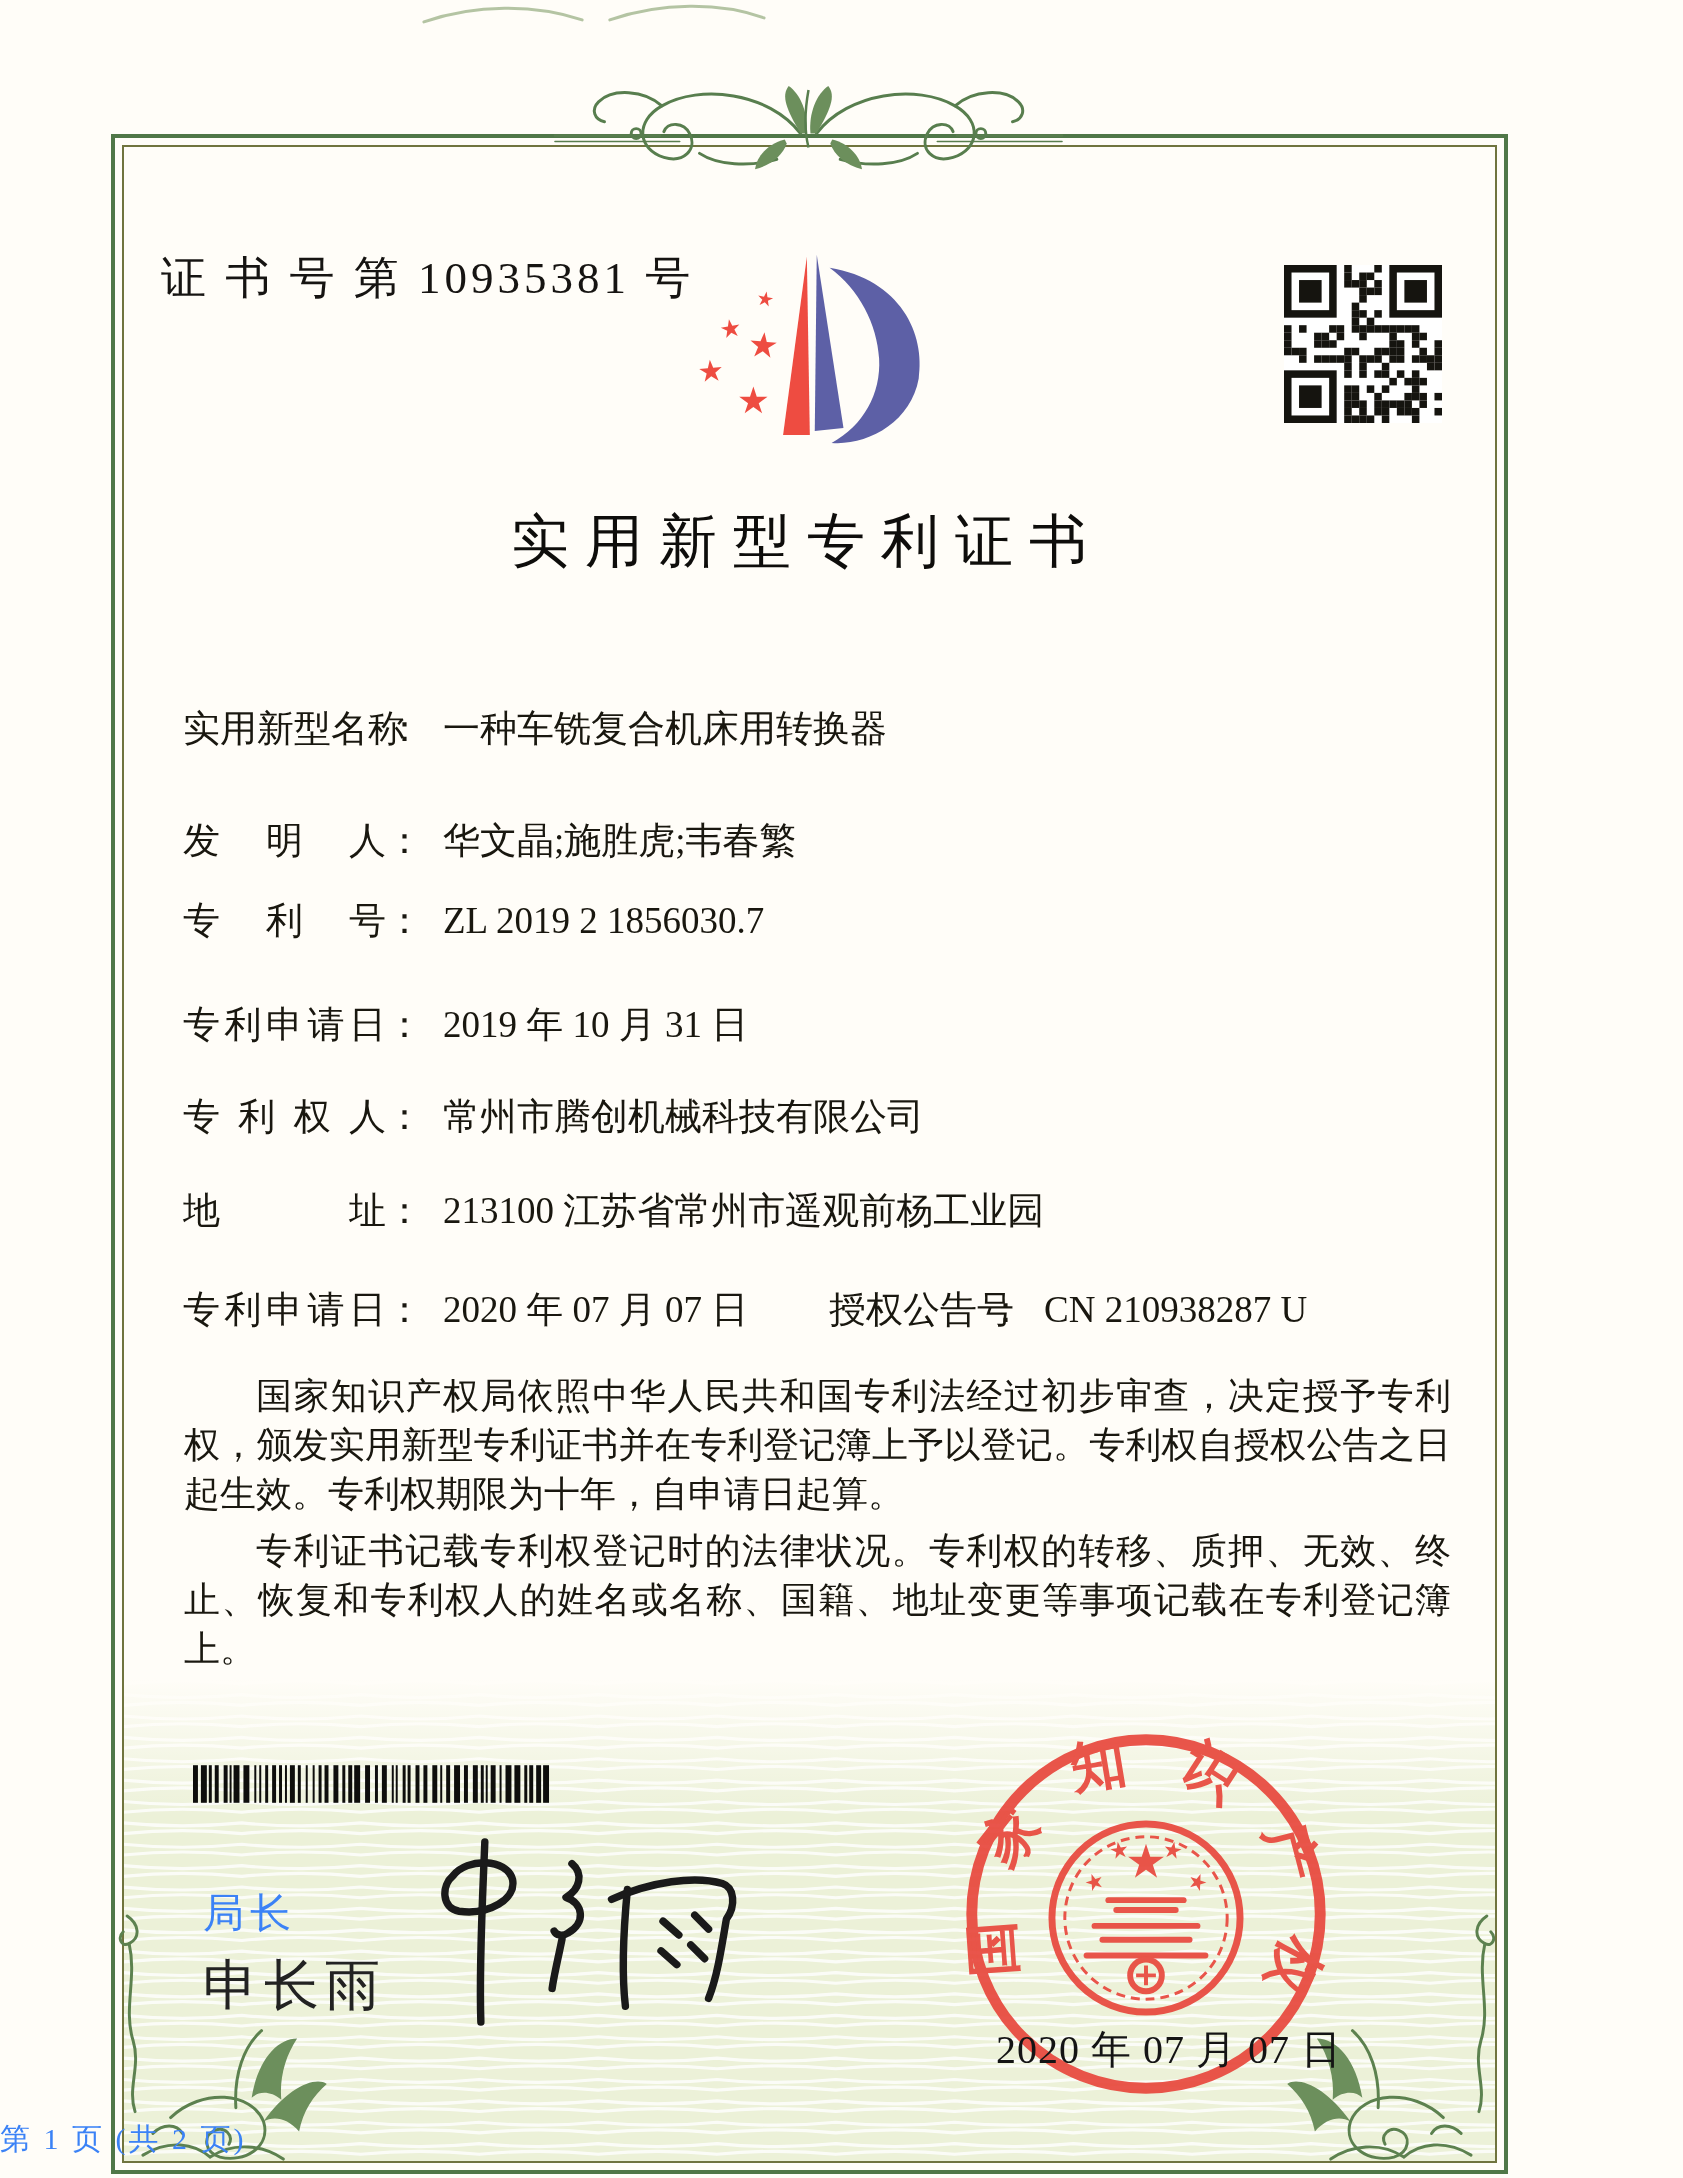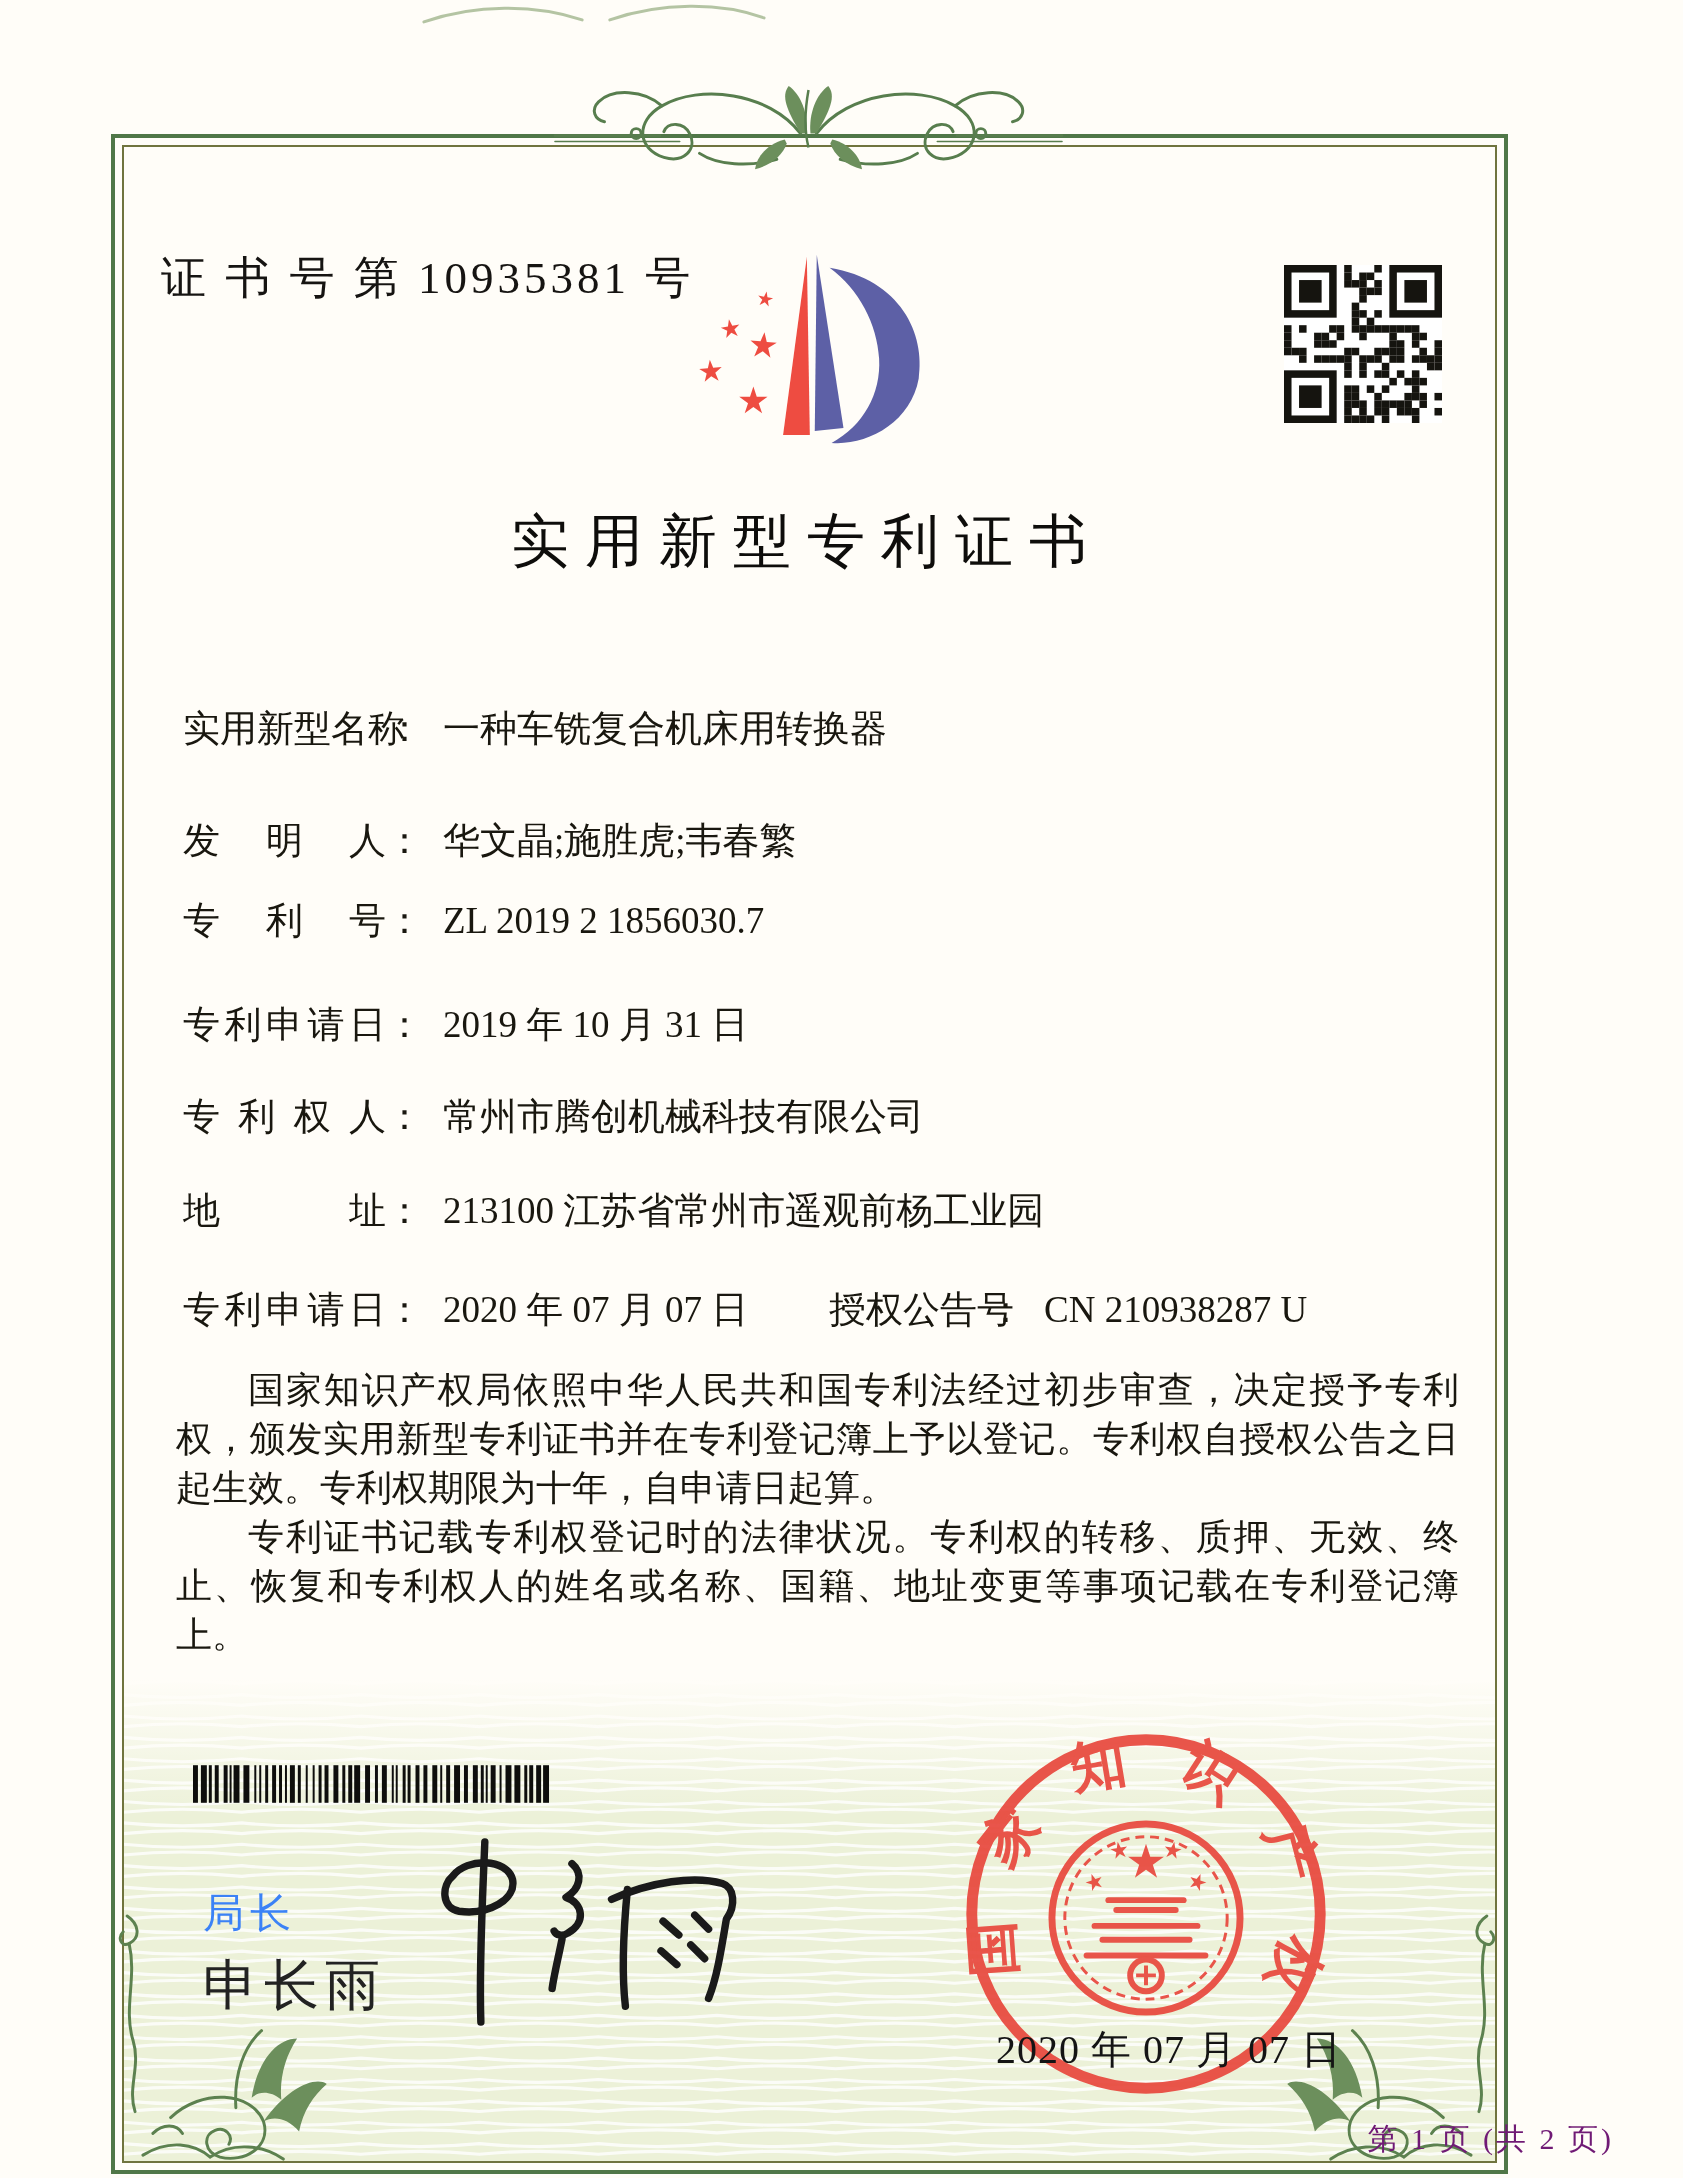--- a/index.html
+++ b/index.html
@@ -26,35 +26,35 @@
 
   .field-row{position:absolute;left:183px;width:1317px;font-size:37px;color:#19170f;line-height:1.25;z-index:2;white-space:nowrap;}
   .field-label{display:inline-block;width:203px;text-align:justify;text-align-last:justify;vertical-align:top;}
   .field-label.short{width:158px;}
   .colon{display:inline-block;}
   .field-value{display:inline-block;margin-left:20px;}
   .field2{position:absolute;left:646px;top:0;}
 
   .legal{position:absolute;left:176px;top:1366px;width:1283px;font-size:36px;line-height:49px;
     color:#19170f;z-index:2;text-align:justify;}
-  .legal p{margin:0;text-indent:2em;}
+  .legal p{margin:8px;text-indent:2em;font-family:Liberation Mono, monospace;}
 
   .barcode{position:absolute;left:193px;top:1765px;width:358px;height:38px;z-index:2;}
 
   .officer-title{position:absolute;left:203px;top:1886px;font-size:41px;color:#3b82f6;z-index:2;
     font-family:"Liberation Sans",sans-serif;letter-spacing:6px;}
   .officer-name{position:absolute;left:203px;top:1949px;font-size:55px;color:#222;z-index:2;
     font-family:"Liberation Sans",sans-serif;letter-spacing:6px;}
   .signature{position:absolute;left:368px;top:1824px;width:396px;height:218px;z-index:2;}
 
   .seal{position:absolute;left:948px;top:1716px;width:396px;height:396px;z-index:2;opacity:.93;}
   .seal-date{position:absolute;left:996px;top:2022px;font-size:40px;color:#141414;z-index:3;letter-spacing:1px;}
 
-  .footer{position:absolute;left:0;top:2119px;width:1614px;text-align:right;font-size:30px;
-    letter-spacing:3px;color:#701a75;z-index:2;}
+  .footer{position:absolute;left:0;top:2119px;width:1614px;text-align:left;font-size:30px;
+    letter-spacing:3px;color:#3b82f6;z-index:2;}
 
   .ornament-top{position:absolute;left:551px;top:84px;width:515px;height:114px;z-index:2;}
   .ornament-edge{position:absolute;left:416px;top:0;width:356px;height:26px;z-index:2;opacity:.75;}
   .corner{position:absolute;width:213px;height:252px;z-index:2;}
   .corner.left{left:117px;top:1914px;}
   .corner.right{left:1284px;top:1914px;transform:scaleX(-1);}
 </style>
 </head>
 <body>
 

